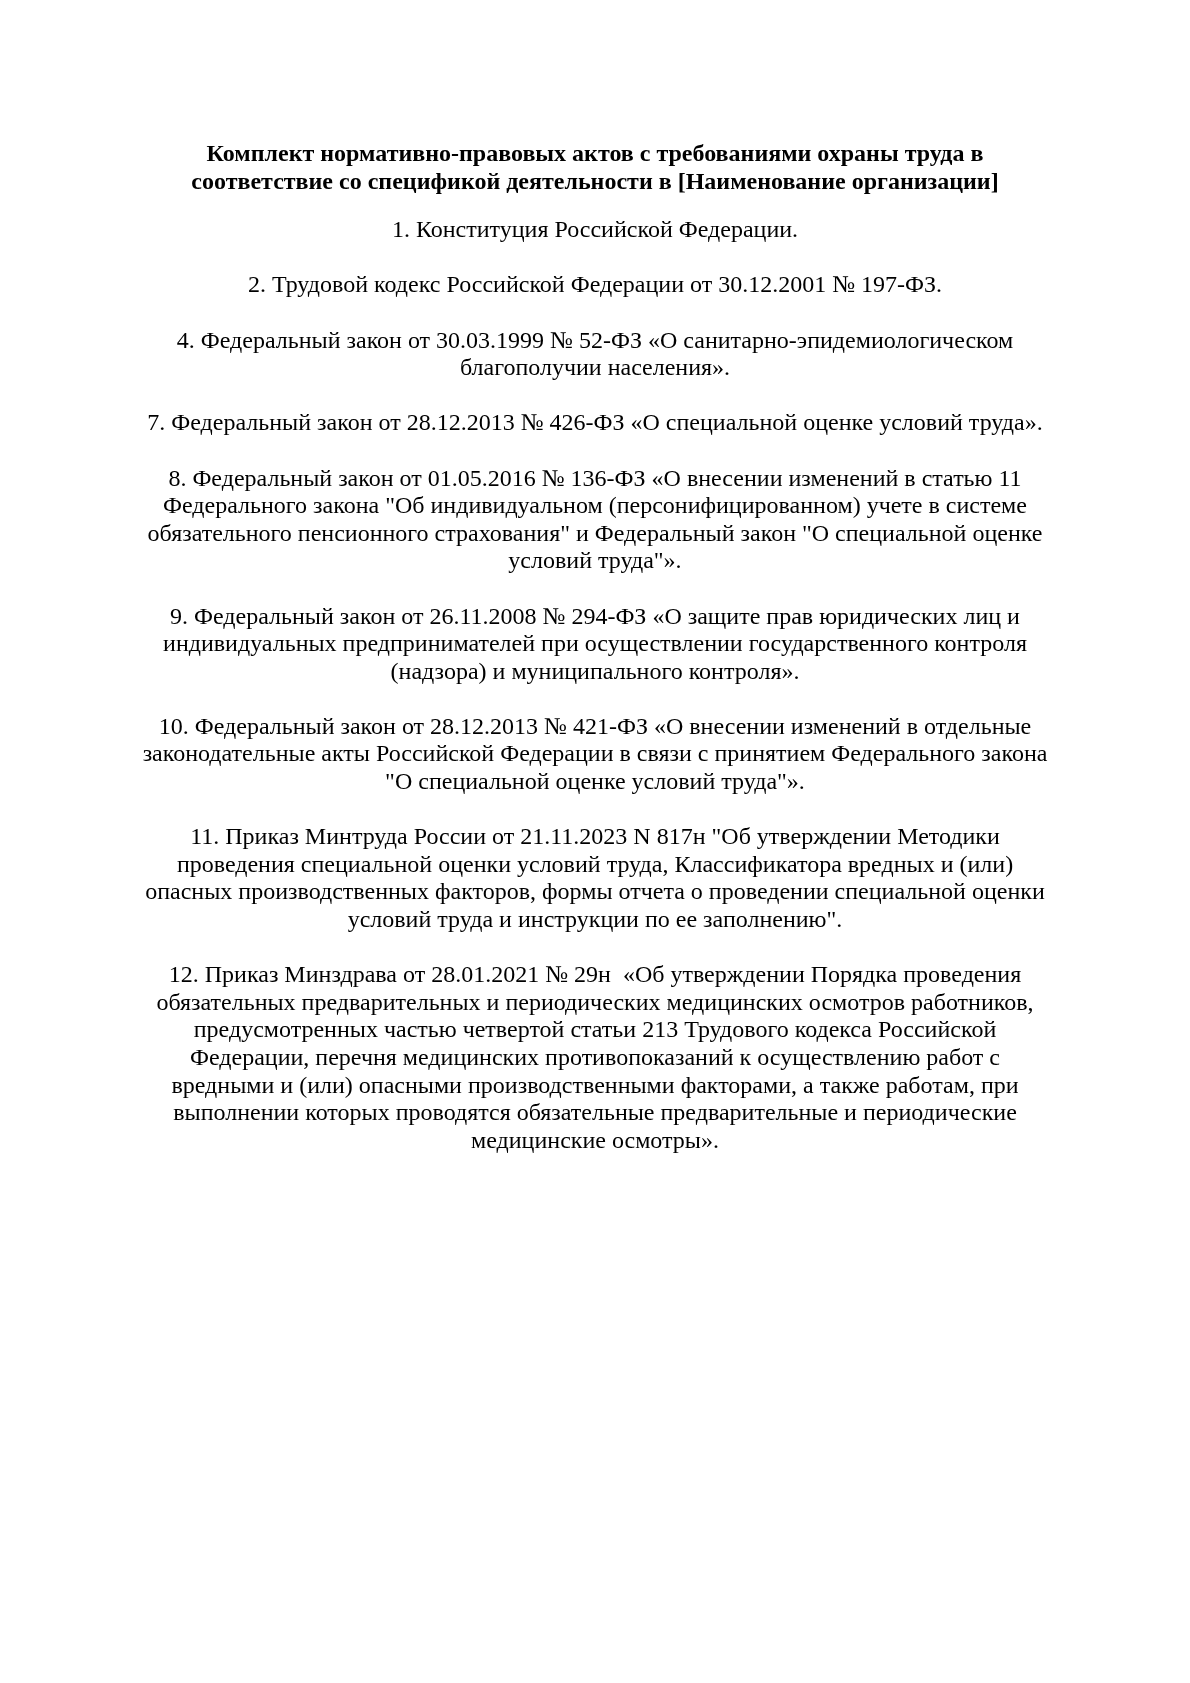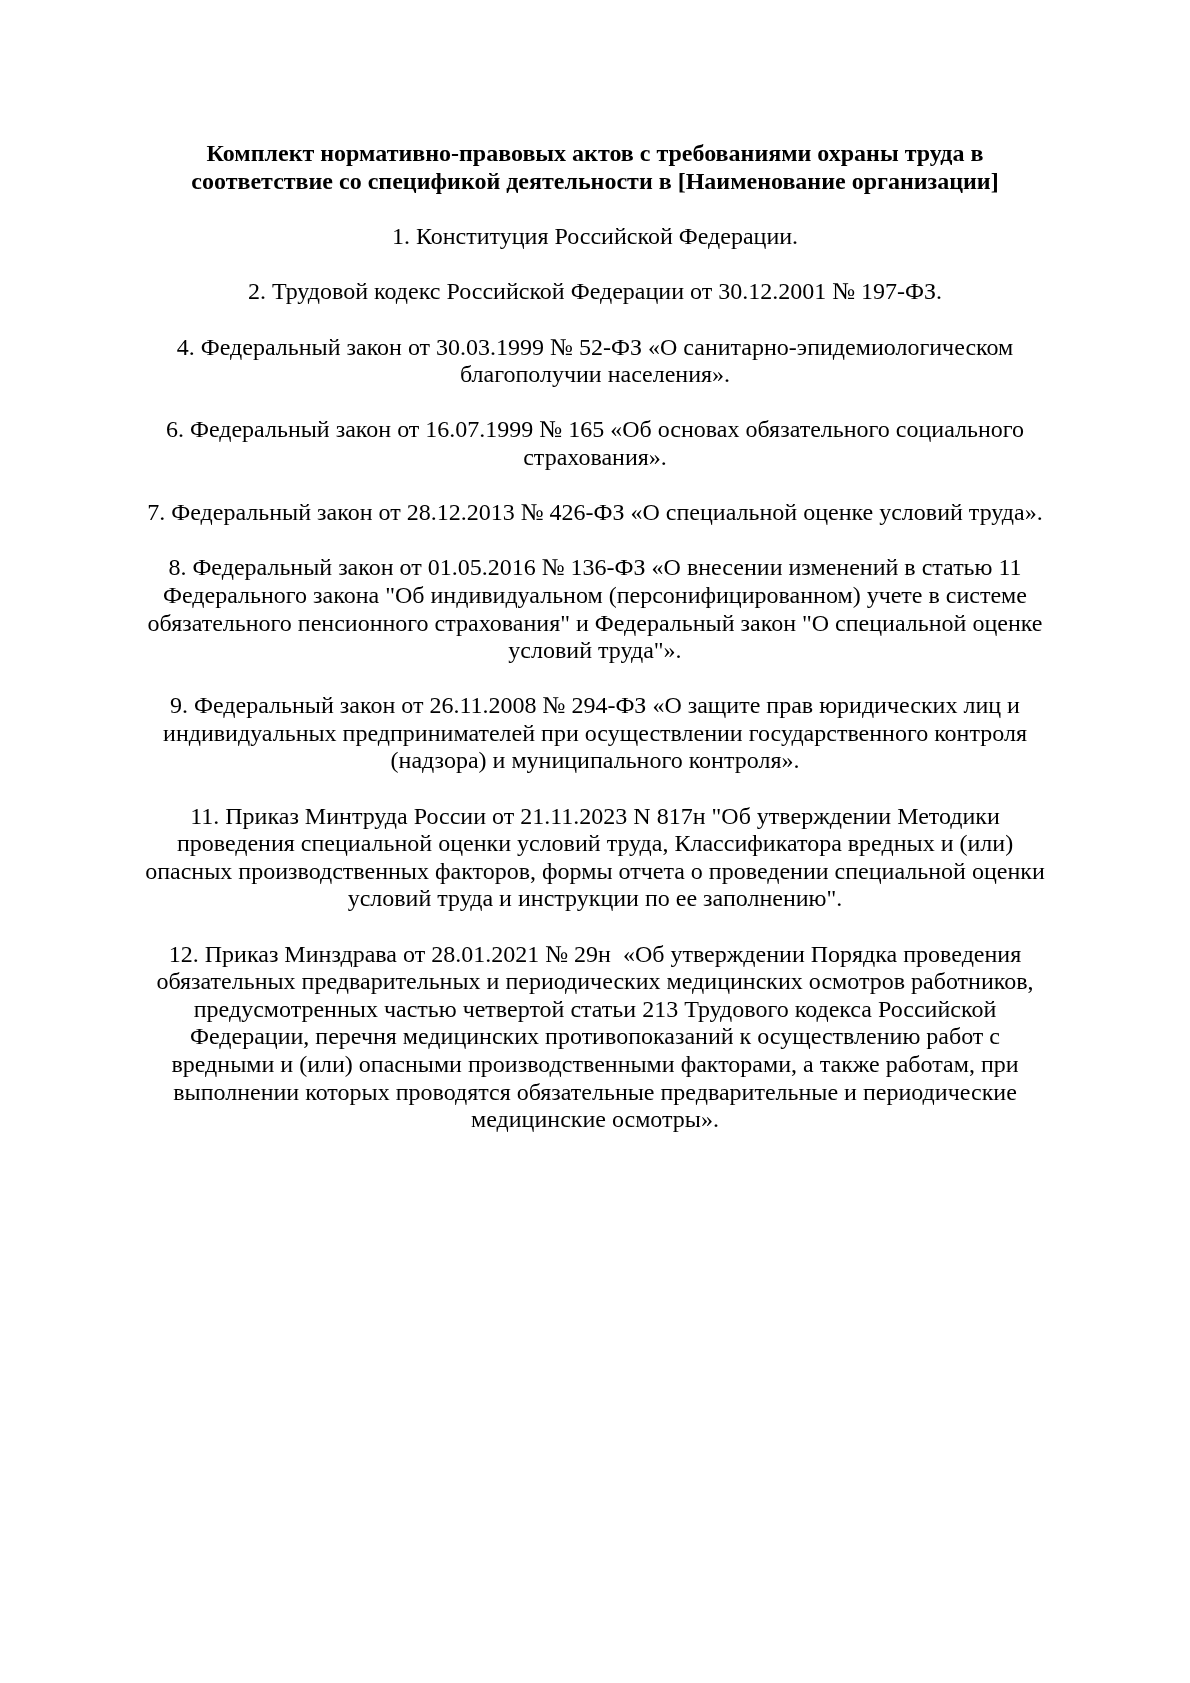--- a/index.html
+++ b/index.html
@@ -17,36 +17,36 @@
     padding: 140px 138px 0 138px;
     font-family: "Liberation Serif", "DejavU Serif", serif;
     font-size: 24px;
     line-height: 27.6px;
     color: #000000;
     overflow: hidden;
   }
   .doc-title {
     font-weight: bold;
     text-align: center;
-    margin: 0 0 28px 0;
+    margin: 0 0 21px 0;
     white-space: pre-wrap;
   }
   .doc-item {
     margin: 0 0 27.6px 0;
     white-space: pre-wrap;
     text-align: center;
   }
 </style>
 </head>
 <body>
 
 <div class="page">
   <p class="doc-title">Комплект нормативно-правовых актов с требованиями охраны труда в соответствие со спецификой деятельности в [Наименование организации]</p>
   <p class="doc-item">1. Конституция Российской Федерации.</p>
   <p class="doc-item">2. Трудовой кодекс Российской Федерации от 30.12.2001 № 197-ФЗ.</p>
   <p class="doc-item">4. Федеральный закон от 30.03.1999 № 52-ФЗ «О санитарно-эпидемиологическом благополучии населения».</p>
-  <p class="doc-item">6. Федеральный закон от 16.07.1999 № 165 «Об основах обязательного социального страхования».</p>
   <p class="doc-item">7. Федеральный закон от 28.12.2013 № 426-ФЗ «О специальной оценке условий труда».</p>
   <p class="doc-item">8. Федеральный закон от 01.05.2016 № 136-ФЗ «О внесении изменений в статью 11 Федерального закона "Об индивидуальном (персонифицированном) учете в системе обязательного пенсионного страхования" и Федеральный закон "О специальной оценке условий труда"».</p>
   <p class="doc-item">9. Федеральный закон от 26.11.2008 № 294-ФЗ «О защите прав юридических лиц и индивидуальных предпринимателей при осуществлении государственного контроля (надзора) и муниципального контроля».</p>
+  <p class="doc-item">10. Федеральный закон от 28.12.2013 № 421-ФЗ «О внесении изменений в отдельные законодательные акты Российской Федерации в связи с принятием Федерального закона "О специальной оценке условий труда"».</p>
   <p class="doc-item">11. Приказ Минтруда России от 21.11.2023 N 817н "Об утверждении Методики проведения специальной оценки условий труда, Классификатора вредных и (или) опасных производственных факторов, формы отчета о проведении специальной оценки условий труда и инструкции по ее заполнению".</p>
   <p class="doc-item">12. Приказ Минздрава от 28.01.2021 № 29н  «Об утверждении Порядка проведения обязательных предварительных и периодических медицинских осмотров работников, предусмотренных частью четвертой статьи 213 Трудового кодекса Российской Федерации, перечня медицинских противопоказаний к осуществлению работ с вредными и (или) опасными производственными факторами, а также работам, при выполнении которых проводятся обязательные предварительные и периодические медицинские осмотры».</p>
 </div>
 
 </body></html>

